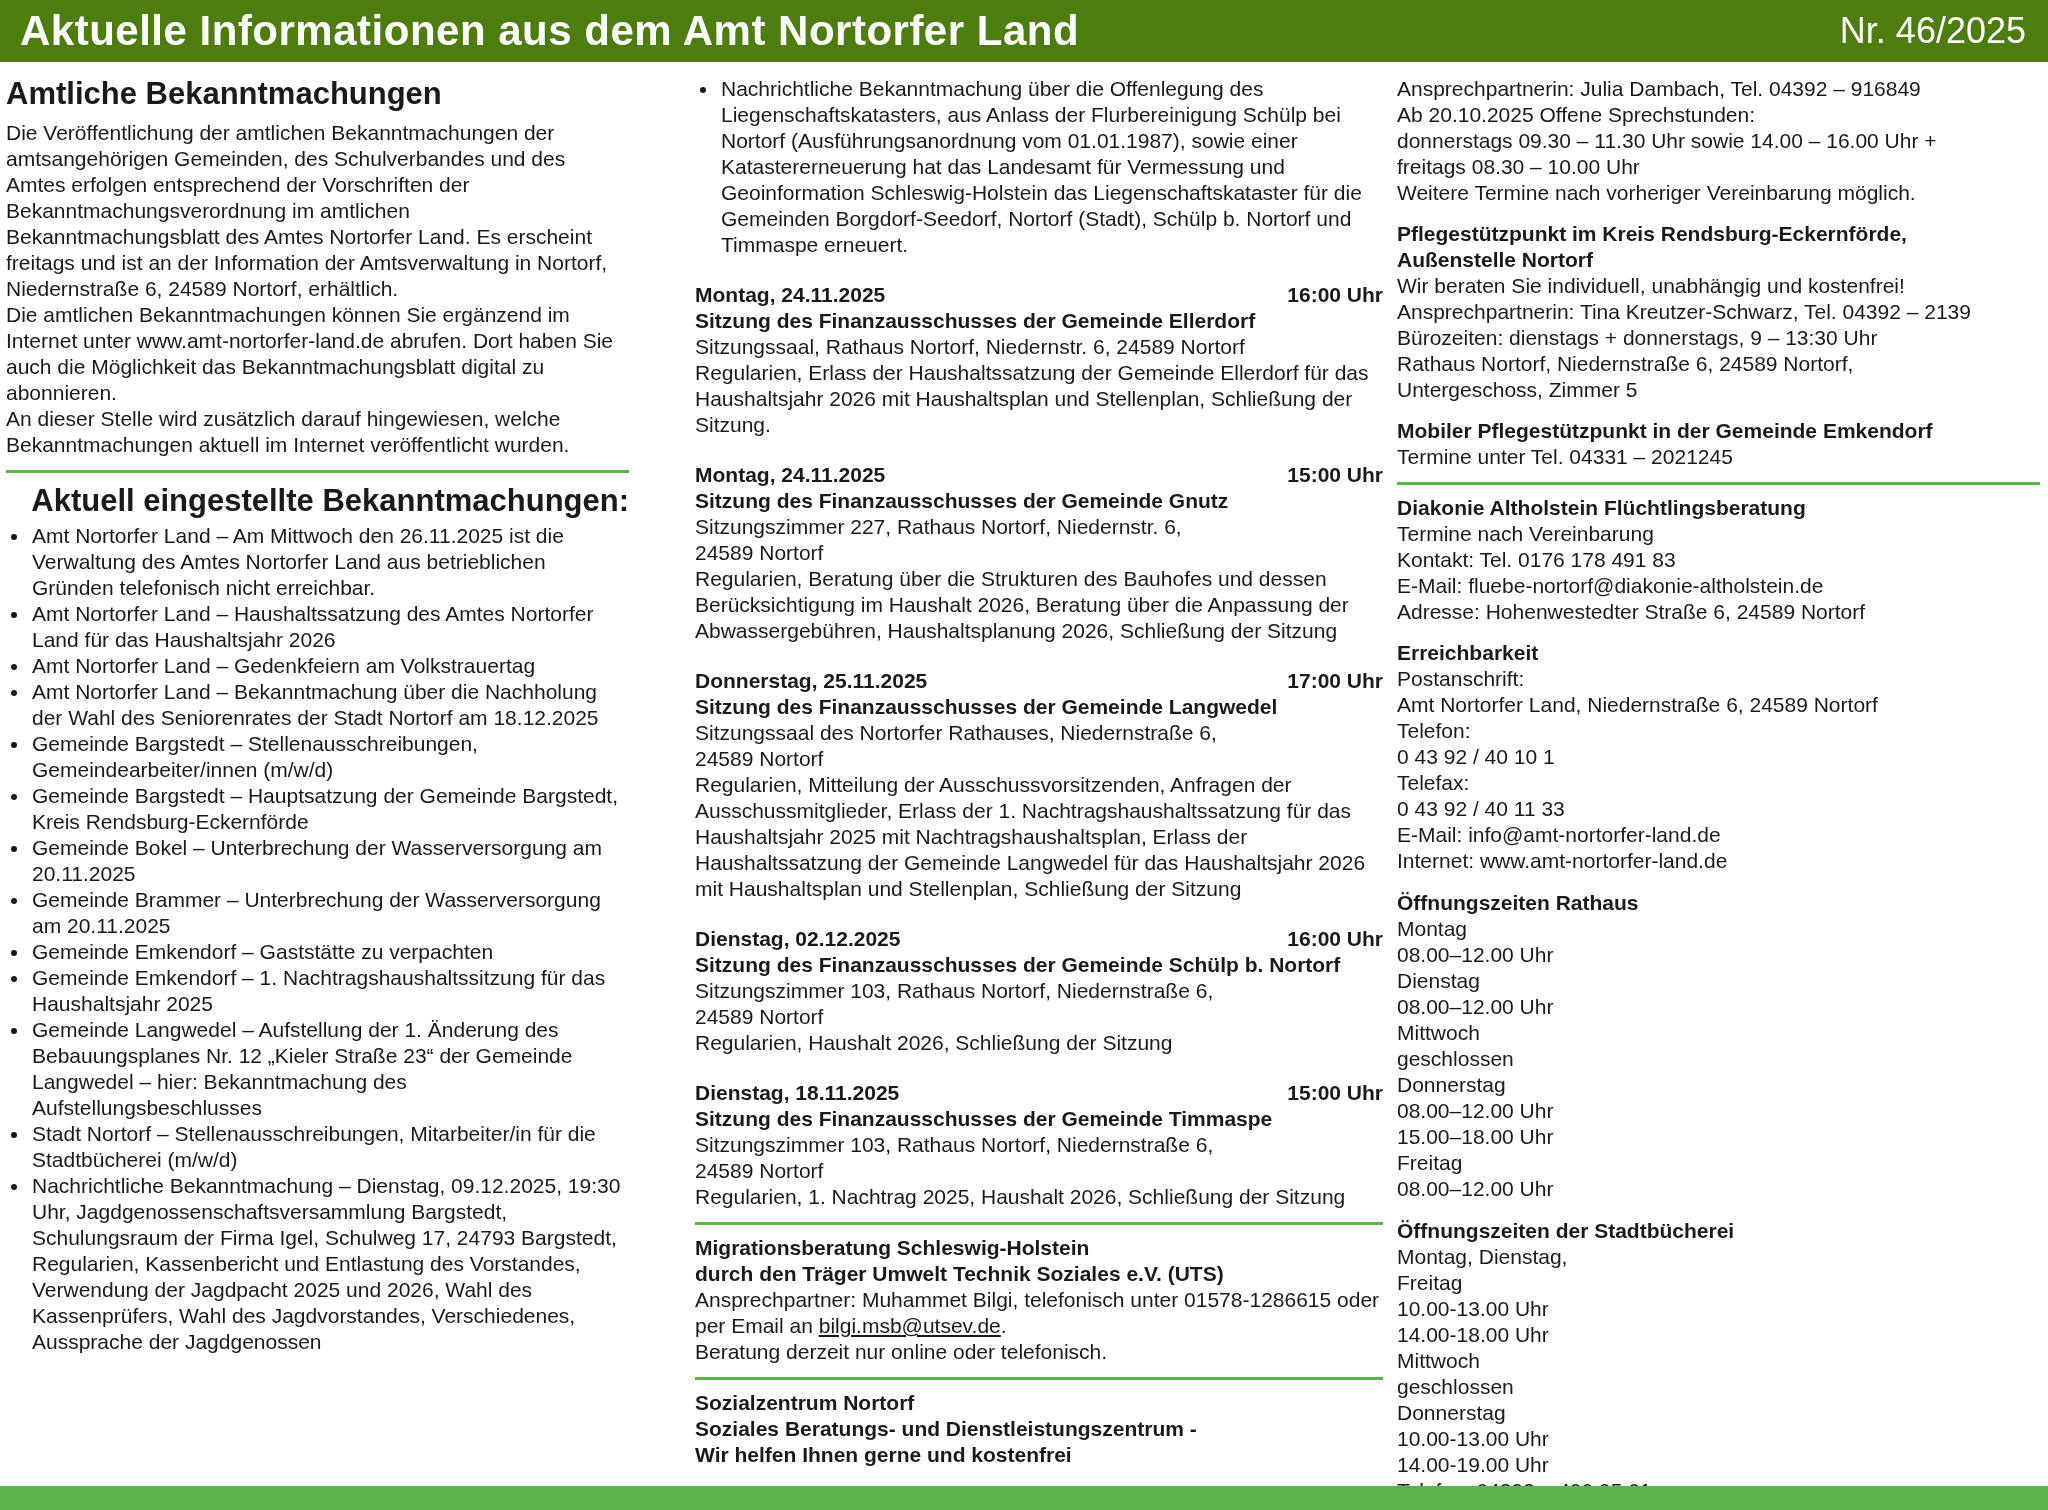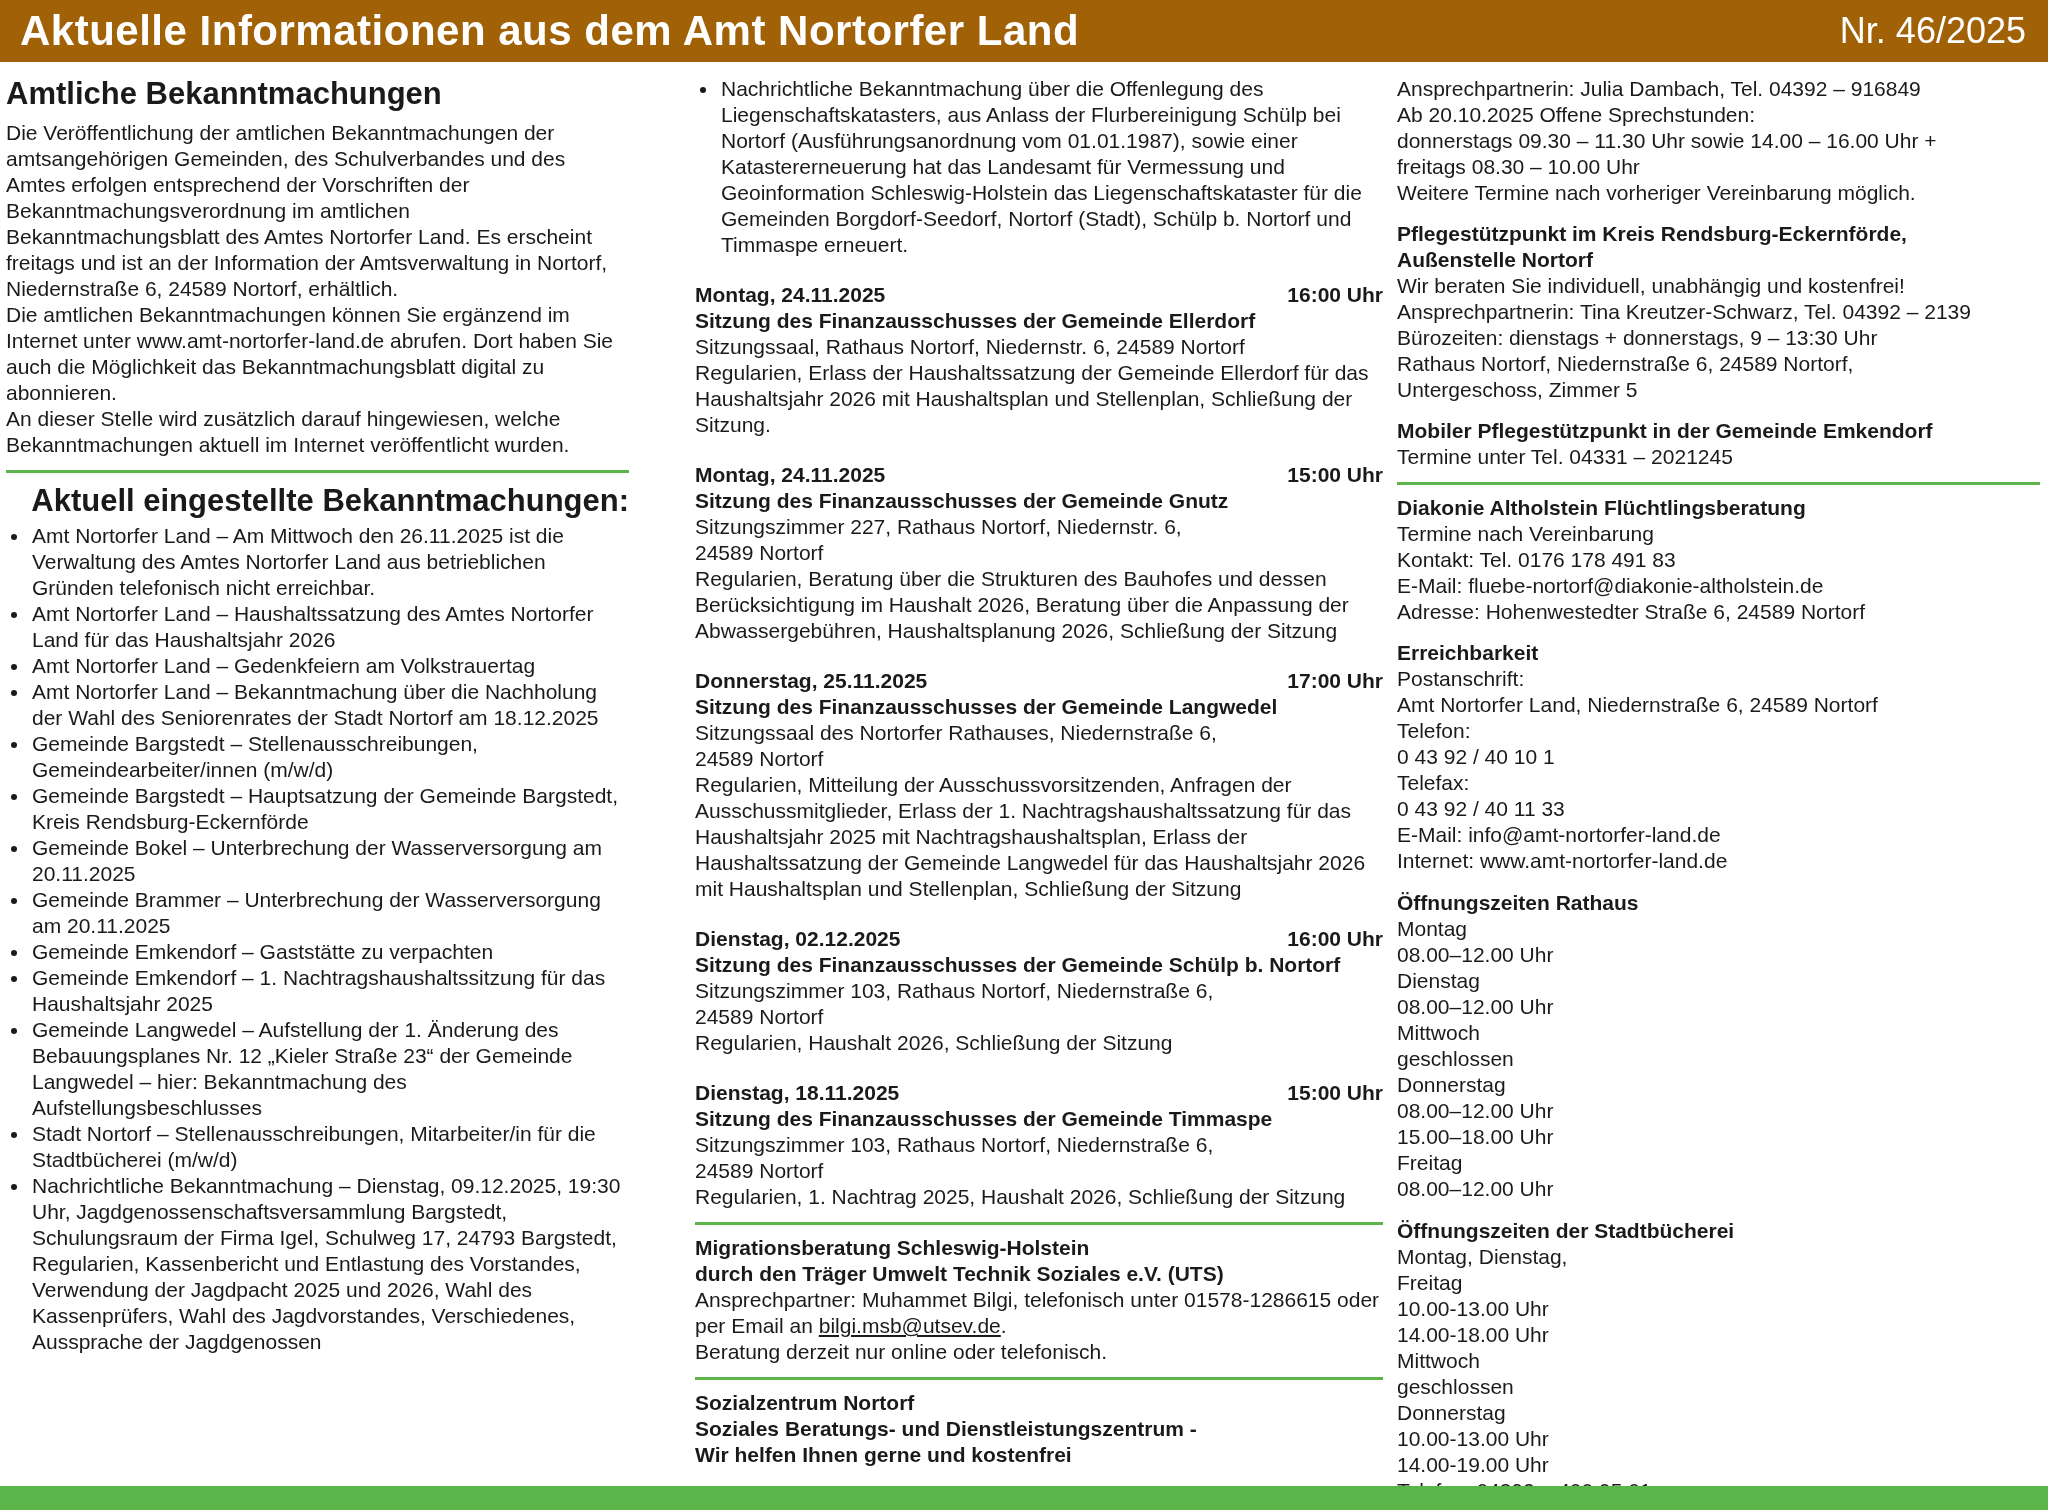--- a/index.html
+++ b/index.html
@@ -1,21 +1,21 @@
 <!DOCTYPE html>
 <html lang="de"><head>
 <meta charset="utf-8">
 <style>
   * { box-sizing: border-box; margin: 0; padding: 0; }
   html,body { background:#ffffff; }
   body { font-family: "Liberation Sans", "DejaVu Sans", sans-serif; color:#1a1a1a; }
   .page { position:relative; width:2048px; height:1510px; background:#ffffff; overflow:hidden; }
 
   
-  .header-bar { height:62px; background:#a16207; display:flex; align-items:center;
+  .header-bar { height:62px; background:#4d7c0f; display:flex; align-items:center;
                 justify-content:space-between; padding:0 22px 0 20px; }
   .header-title { color:#ffffff; font-weight:bold; font-size:42px; letter-spacing:0.5px; }
   .header-issue { color:#ffffff; font-size:36px; font-weight:normal; }
 
   
   .columns { display:flex; padding:14px 8px 0 6px; height:1424px; overflow:hidden; }
   .col { font-size:21px; line-height:26px; }
   .col1 { width:623px; margin-right:66px; }
   .col2 { width:688px; margin-right:14px; }
   .col3 { flex:1; }

